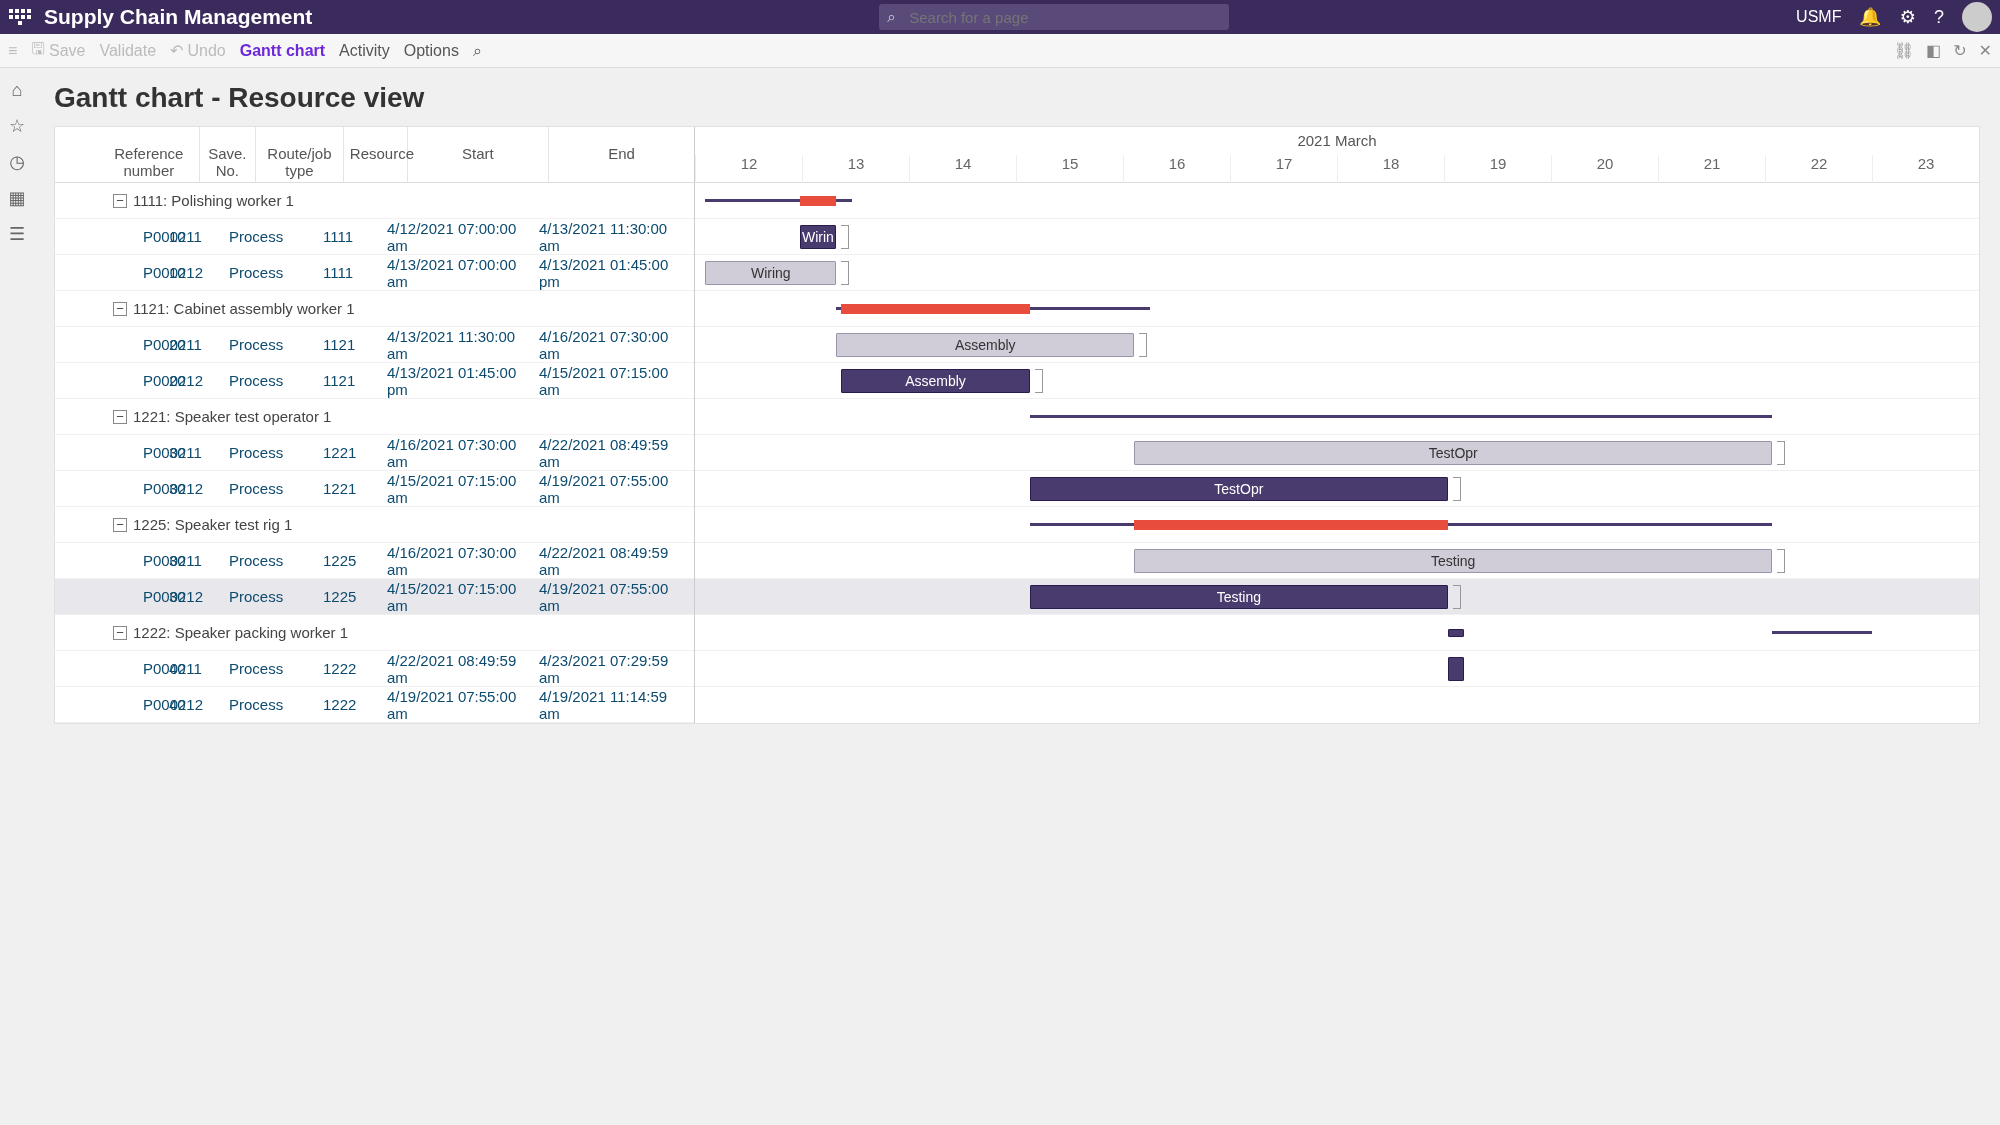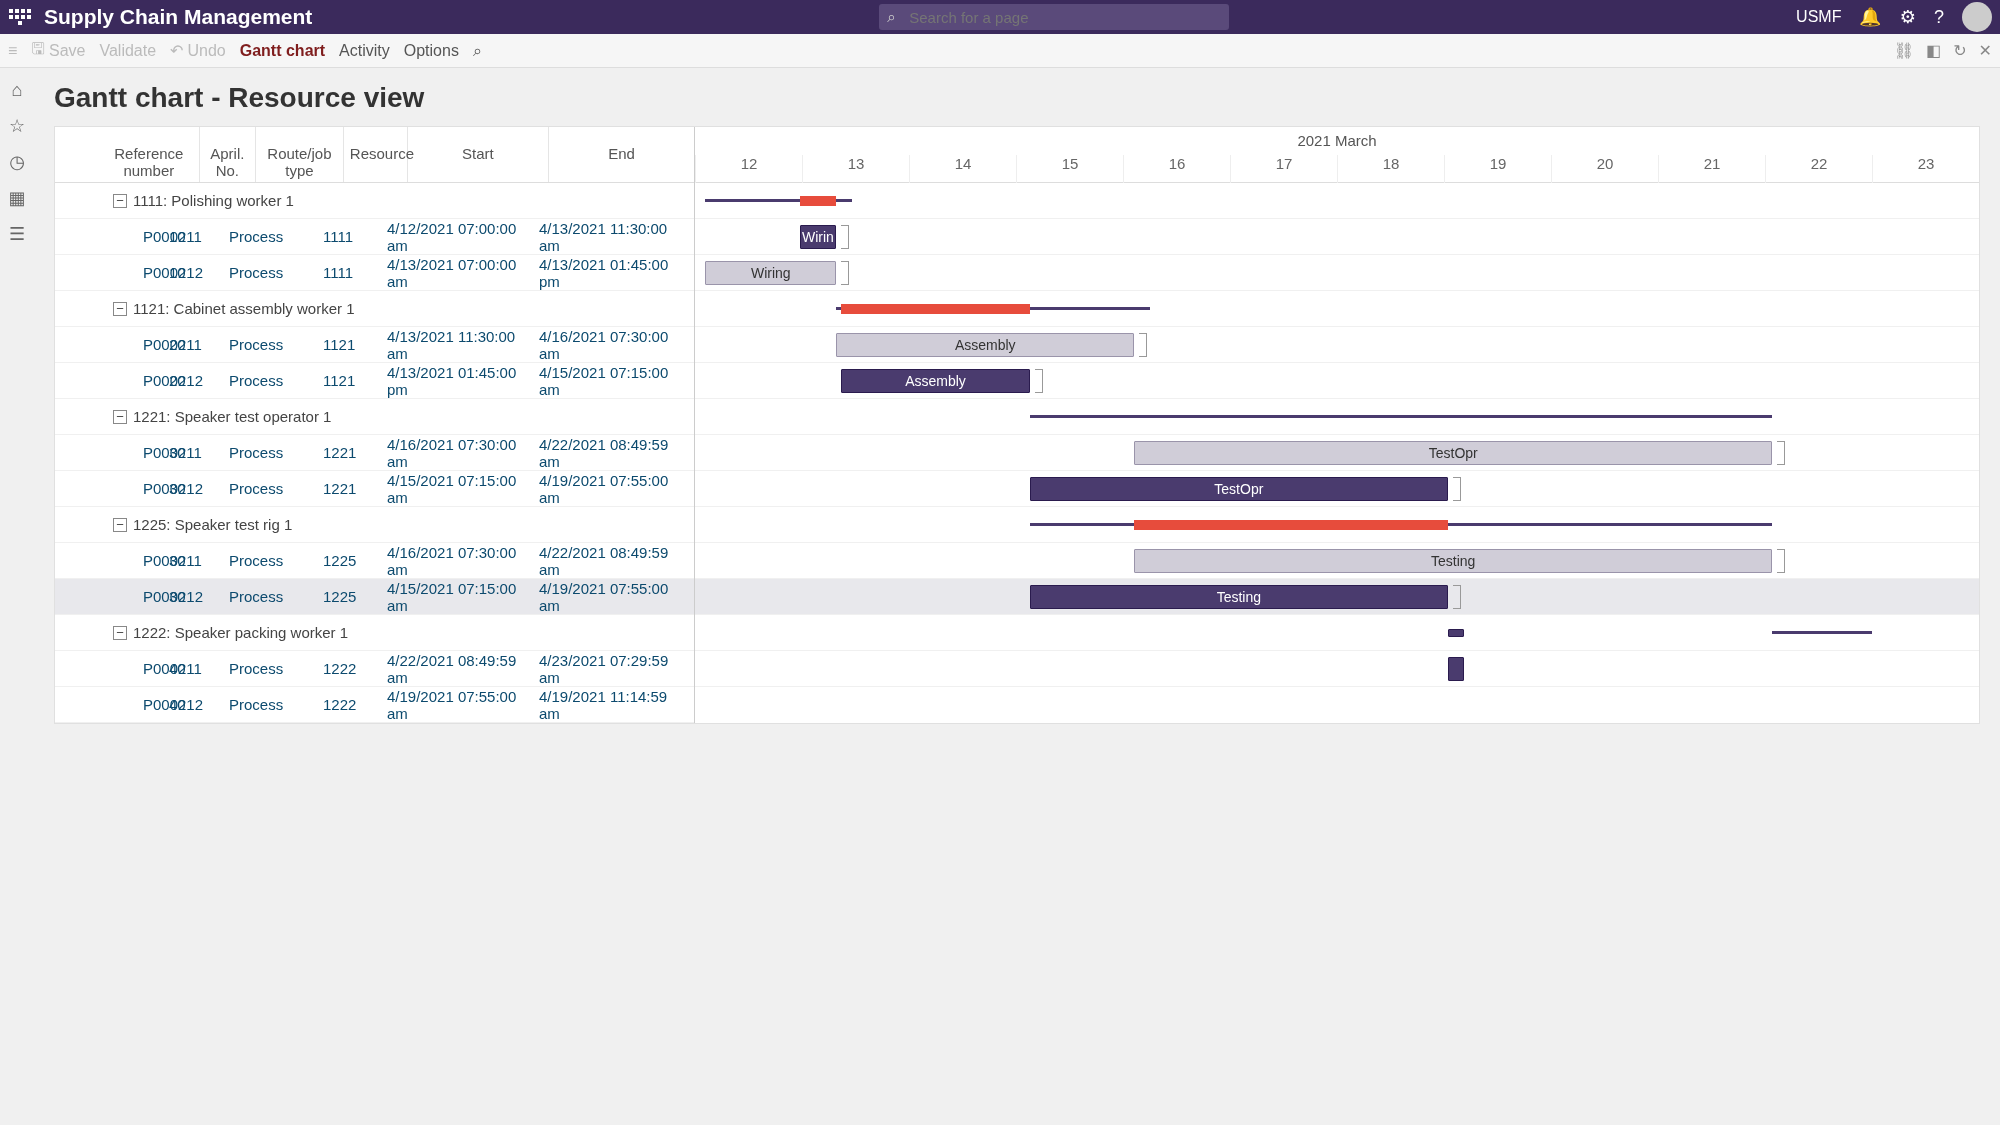--- a/index.html
+++ b/index.html
@@ -13,21 +13,21 @@
 .top-bar .search-wrap input { width: 100%; height: 26px; background: #5a4a7a; border: none; border-radius: 3px; color: #ddd; padding: 0 10px 0 30px; font-size: 15px; }
 .top-bar .search-wrap { position: relative; }
 .top-bar .search-wrap .sicon { position: absolute; left: 8px; top: 4px; color: #ccc; font-size: 15px; }
 .top-bar .right { display: flex; align-items: center; gap: 18px; }
 .top-bar .right .txt { font-size: 16px; }
 .top-bar .right .icon { font-size: 18px; cursor: pointer; }
 .top-bar .avatar { width: 30px; height: 30px; border-radius: 50%; background: #ccc; }
 
 .sec-bar { background: #f6f6f6; height: 34px; display: flex; align-items: center; border-bottom: 1px solid #ddd; padding: 0 8px; gap: 14px; font-size: 16px; color: #555; }
 .sec-bar .disabled { color: #bbb; }
-.sec-bar .active { font-weight: 600; color: #7f1d1d; }
+.sec-bar .active { font-weight: 600; color: #6d28d9; }
 .sec-bar .item { cursor: pointer; display: flex; align-items: center; gap: 4px; }
 .sec-bar .right-icons { margin-left: auto; display: flex; gap: 12px; color: #888; }
 
 .left-rail { position: absolute; left: 0; top: 68px; width: 34px; background: #f0f0f0; height: calc(100% - 68px); display: flex; flex-direction: column; align-items: center; gap: 14px; padding-top: 12px; }
 .left-rail .ricon { color: #666; font-size: 18px; cursor: pointer; }
 
 .main { margin-left: 34px; padding: 14px 20px; }
 .page-title { font-size: 28px; font-weight: 600; color: #333; margin-bottom: 12px; }
 
 .gantt-wrap { background: #fff; border: 1px solid #e0e0e0; display: flex; }
@@ -121,21 +121,21 @@
   <span class="ricon">☰</span>
 </div>
 
 <div class="main">
   <h1 class="page-title">Gantt chart - Resource view</h1>
 
   <div class="gantt-wrap">
     <div class="grid">
       <div class="header-row">
         <div class="col-ref">Reference number</div>
-        <div class="col-op">April. No.</div>
+        <div class="col-op">Save. No.</div>
         <div class="col-rt">Route/job type</div>
         <div class="col-res">Resource</div>
         <div class="col-start">Start</div>
         <div class="col-end">End</div>
       </div>
       <div id="grid-body">
           <div class="group-row">
             <span class="exp">−</span>
             <span>1111: Polishing worker 1</span>
           </div>

